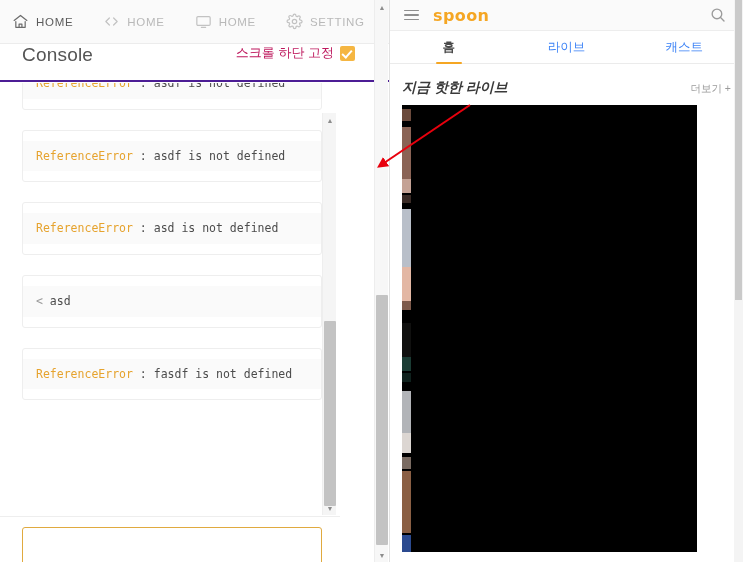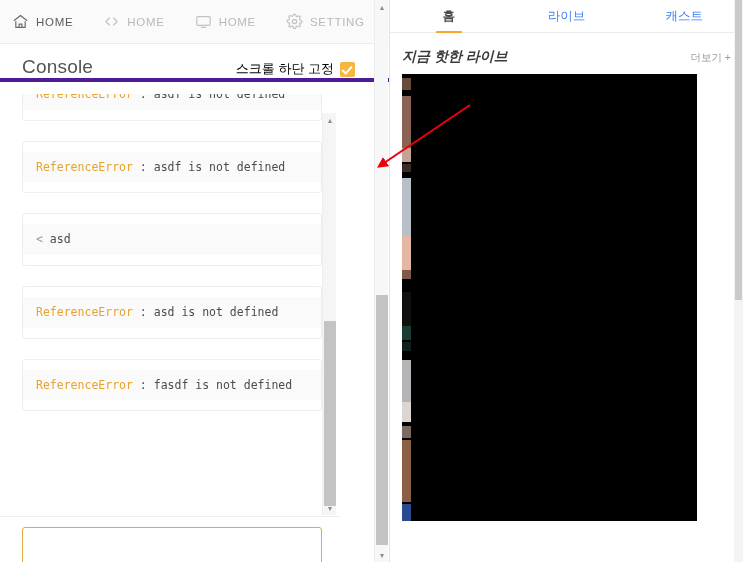--- a/index.html
+++ b/index.html
@@ -43,58 +43,58 @@
     color: #b9b9b9;
     font-family: "Liberation Sans", sans-serif;
   }
   .nav-item.active .nav-label { color: #5c5c5c; }
   .nav-ico { width: 17px; height: 17px; display: block; color: #c2c2c2; }
   .nav-item.active .nav-ico { color: #6b6b6b; }
 
   
   #console-head {
     height: 38px;
-    display: flex; align-items: flex-end;
+    display: flex; align-items: flex-start;
     padding: 0 34px 0 22px;
-    border-bottom: 4px solid #4c1d95;
+    border-bottom: 2px solid #4c1d95;
     background: #fff;
   }
   #console-title {
     font-size: 19px;
     color: #555555;
     font-weight: 400;
     letter-spacing: 0.2px;
   }
   #pin-wrap {
     margin-left: auto;
     display: flex; align-items: center; gap: 6px;
     cursor: pointer;
   }
-  #pin-label { font-size: 13px; color: #000000; }
+  #pin-label { font-size: 13px; color: #be185d; }
   #pin-box {
     width: 15px; height: 15px;
     background: #f5b642;
     border-radius: 2px;
     position: relative;
     flex: none;
   }
   #pin-box::after {
     content: "";
     position: absolute;
     left: 4px; top: 2px;
     width: 4px; height: 8px;
     border: solid #ffffff;
     border-width: 0 2px 2px 0;
     transform: rotate(42deg);
   }
 
   
   #console-log {
     position: absolute;
-    left: 0; top: 94px;
+    left: 0; top: 83px;
     width: 340px; height: 433px;
     overflow: hidden;
     background: #ffffff;
   }
   #log-inner { padding: 0 18px 0 22px; }
   .log-card {
     border: 1px solid #eeeeee;
     border-radius: 3px;
     background: #ffffff;
     margin-bottom: 20px;
@@ -362,25 +362,25 @@
         <div class="log-card clipped">
           <div class="log-body"><span class="tok-err">ReferenceError</span><span> : asdf is not defined</span></div>
         </div>
 
 
         <div class="log-card">
           <div class="log-body"><span class="tok-err">ReferenceError</span><span> : asdf is not defined</span></div>
         </div>
 
         <div class="log-card">
+          <div class="log-body"><span class="tok-err">ReferenceError</span><span> : asd is not defined</span></div>
+        </div>
+
+        <div class="log-card">
           <div class="log-body"><span class="tok-prompt">&lt;</span><span> asd</span></div>
-        </div>
-
-        <div class="log-card">
-          <div class="log-body"><span class="tok-err">ReferenceError</span><span> : asd is not defined</span></div>
         </div>
 
 
         <div class="log-card">
           <div class="log-body"><span class="tok-err">ReferenceError</span><span> : fasdf is not defined</span></div>
         </div>
 
       </div>
     </div>
 
@@ -397,20 +397,34 @@
     <div id="page-sb">
       <div class="sb-arrow up">▲</div>
       <div class="sb-thumb"></div>
       <div class="sb-arrow down">▼</div>
     </div>
 
   </div>
 
   <div id="right-pane">
 
+    <div id="spoon-head">
+      <span id="hamburger">
+        <span></span>
+          <span></span>
+          <span></span>
+      </span>
+      <span id="spoon-logo">spoon</span>
+      <span id="search-btn">
+        <svg viewBox="0 0 24 24" fill="none" stroke="currentColor" stroke-width="1.8" stroke-linecap="round" width="18" height="18">
+          <circle cx="10.6" cy="10.6" r="6.4"></circle>
+            <path d="M15.4 15.4 20 20"></path>
+        </svg>
+      </span>
+    </div>
 
     <div id="spoon-tabs">
       <div class="sp-tab active">홈</div>
       <div class="sp-tab">라이브</div>
       <div class="sp-tab">캐스트</div>
     </div>
 
     <div id="sp-body">
       <div id="sec-head">
         <span id="sec-title">지금 핫한 라이브</span>

